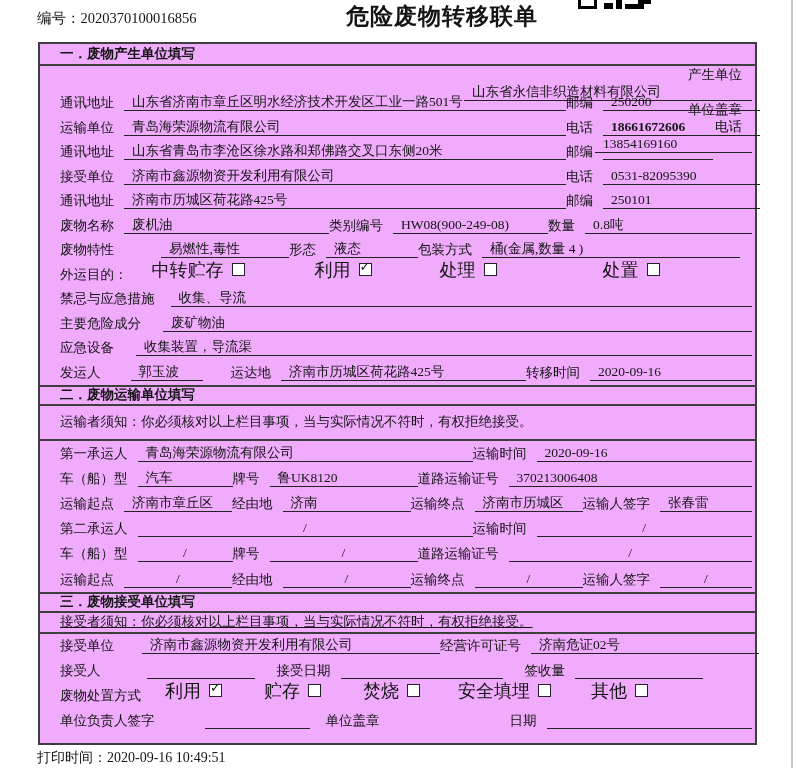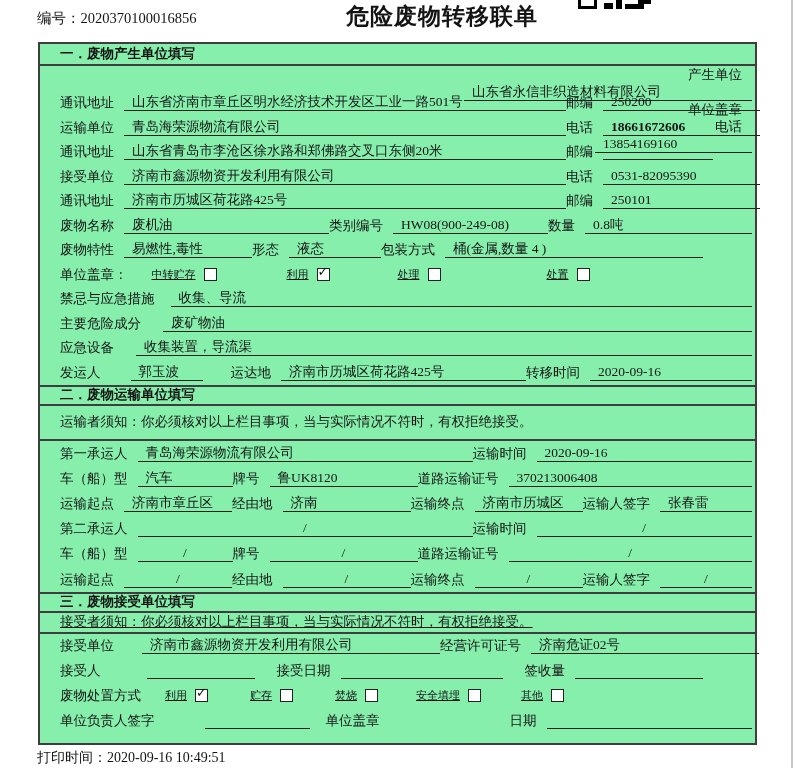--- a/index.html
+++ b/index.html
@@ -9,37 +9,37 @@
   }
   .hdr-serial{position:absolute;left:37px;top:9px;font-size:14.5px;white-space:nowrap;}
   .hdr-title{position:absolute;left:88px;top:1px;width:708px;text-align:center;
     font-size:23px;font-weight:bold;letter-spacing:1px;}
   .qr-frag{position:absolute;left:578px;top:0;width:76px;height:9px;}
   .qr-frag div{position:absolute;background:#000;}
   .page-edge{position:absolute;left:791px;top:0;width:2px;height:768px;background:#c9c9c9;}
 
   .form-table{position:absolute;left:38px;top:42px;width:719px;height:703px;
     border:2px solid #3e3e3e;box-sizing:border-box;display:flex;flex-direction:column;
-    background:#86efac;}
+    background:#f0abfc;}
   .sec-header{box-sizing:border-box;padding-left:20px;font-weight:bold;font-size:13.5px;
     border-bottom:2px solid #3e3e3e;display:flex;align-items:center;flex:0 0 auto;}
   .sec-header.bt{border-top:2px solid #3e3e3e;}
   .note-row{box-sizing:border-box;padding-left:20px;display:flex;align-items:center;
     font-size:13.5px;border-bottom:2px solid #3e3e3e;flex:0 0 auto;white-space:nowrap;}
   .f-row{box-sizing:border-box;padding:0 3px 4px 20px;display:flex;align-items:flex-end;
     flex:0 0 auto;}
   .lbl{font-size:13.5px;white-space:nowrap;margin-right:10px;line-height:17px;flex:0 0 auto;}
   .val{font-size:13.5px;border-bottom:1px solid #222;padding:0 6px 0 8px;white-space:nowrap;
     line-height:17px;min-height:17px;box-sizing:border-box;flex:0 0 auto;overflow:visible;}
   .val.vflex{flex:1 1 auto;}
   .val.slash{text-align:center;padding:0;}
   .spc{flex:0 0 auto;}
   .spc.sflex{flex:1 1 auto;}
   .chk{display:inline-flex;align-items:center;flex:0 0 auto;margin-bottom:1px;}
-  .chk .chk-label{font-size:11px;margin-right:8px;white-space:nowrap;text-decoration:underline;}
+  .chk .chk-label{font-size:18px;margin-right:8px;white-space:nowrap;}
   .chk .chk-box{width:13px;height:13px;border:1.5px solid #222;position:relative;
     box-sizing:border-box;background:#fff;}
   .chk .chk-box .mark{position:absolute;left:0px;top:-5px;font-size:13px;font-weight:bold;
     font-family:"DejaVu Sans",sans-serif;}
   .print-time{position:absolute;left:37px;top:749px;font-size:14px;white-space:nowrap;}
 </style>
 </head>
 <body>
 
 <div class="hdr-serial">
@@ -104,29 +104,29 @@
     <div class="f-row" style="height: 24.5px;">
       <span class="lbl">废物名称</span>
       <span class="val" style="width: 205px;">废机油</span>
       <span class="lbl">类别编号</span>
       <span class="val" style="width: 155px;">HW08(900-249-08)</span>
       <span class="lbl">数量</span>
       <span class="val vflex">0.8吨</span>
     </div>
     <div class="f-row" style="height: 24.5px;">
       <span class="lbl">废物特性</span>
-      <span class="val" style="width: 128px;">易燃性,毒性</span>
+      <span class="val" style="width: 128px; margin-left: 37px;">易燃性,毒性</span>
       <span class="lbl">形态</span>
       <span class="val" style="width: 92px;">液态</span>
       <span class="lbl">包装方式</span>
       <span class="val" style="width: 258px;">桶(金属,数量 4 )</span>
       <span class="spc sflex"></span>
     </div>
     <div class="f-row" style="height: 24.5px;">
-      <span class="lbl">单位盖章：</span>
+      <span class="lbl">外运目的：</span>
       <span class="spc" style="width: 14px;"></span>
       <span class="chk">
         <span class="chk-label">中转贮存</span>
         <span class="chk-box"></span>
       </span>
       <span class="spc" style="width: 70px;"></span>
       <span class="chk">
         <span class="chk-label">利用</span>
         <span class="chk-box">
           <span class="mark">✓</span>

